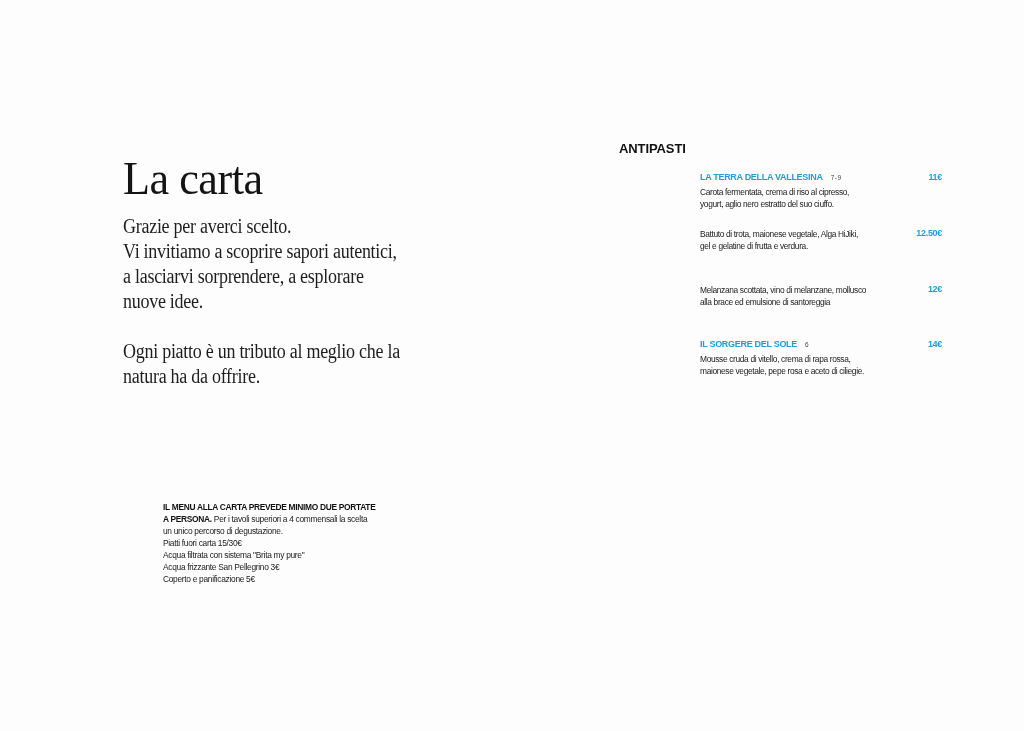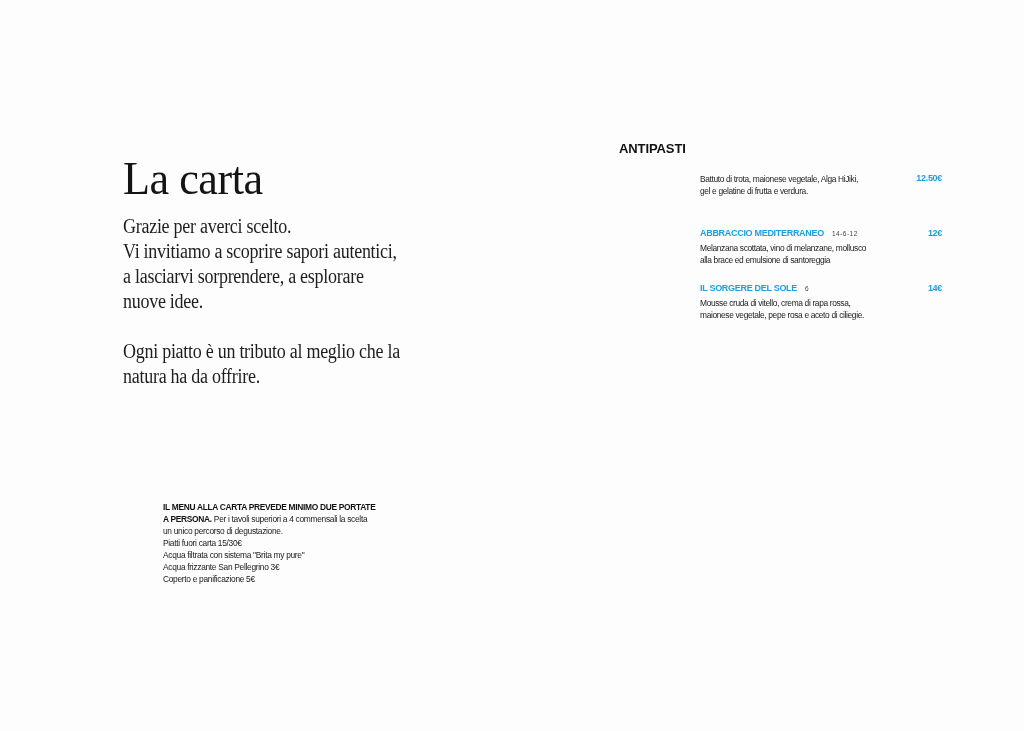--- a/index.html
+++ b/index.html
@@ -154,35 +154,42 @@
       <span class="line">natura ha da offrire.</span>
     </p>
   </div>
 </div>
 
 <div id="menu" class="sans">
   <h2 id="section-title">ANTIPASTI</h2>
 
   <div id="dishes">
 
+    <div class="dish">
+      <div class="dish-head">
+        <span class="dish-name">LA TERRA DELLA VALLESINA</span>
+        <span class="dish-allergens">7-9</span>
+      </div>
+      <span class="dish-price">11€</span>
+      <div class="dish-desc">
+        <span class="line">Carota fermentata, crema di riso al cipresso,</span>
+        <span class="line">yogurt, aglio nero estratto del suo ciuffo.</span>
+      </div>
+    </div>
 
 
     <div class="dish">
       <span class="dish-price">12.50€</span>
       <div class="dish-desc">
         <span class="line">Battuto di trota, maionese vegetale, Alga HiJiki,</span>
         <span class="line">gel e gelatine di frutta e verdura.</span>
       </div>
     </div>
 
     <div class="dish">
-      <div class="dish-head">
-        <span class="dish-name">ABBRACCIO MEDITERRANEO</span>
-        <span class="dish-allergens">14-6-12</span>
-      </div>
       <span class="dish-price">12€</span>
       <div class="dish-desc">
         <span class="line">Melanzana scottata, vino di melanzane, mollusco</span>
         <span class="line">alla brace ed emulsione di santoreggia</span>
       </div>
     </div>
 
     <div class="dish">
       <div class="dish-head">
         <span class="dish-name">IL SORGERE DEL SOLE</span>

